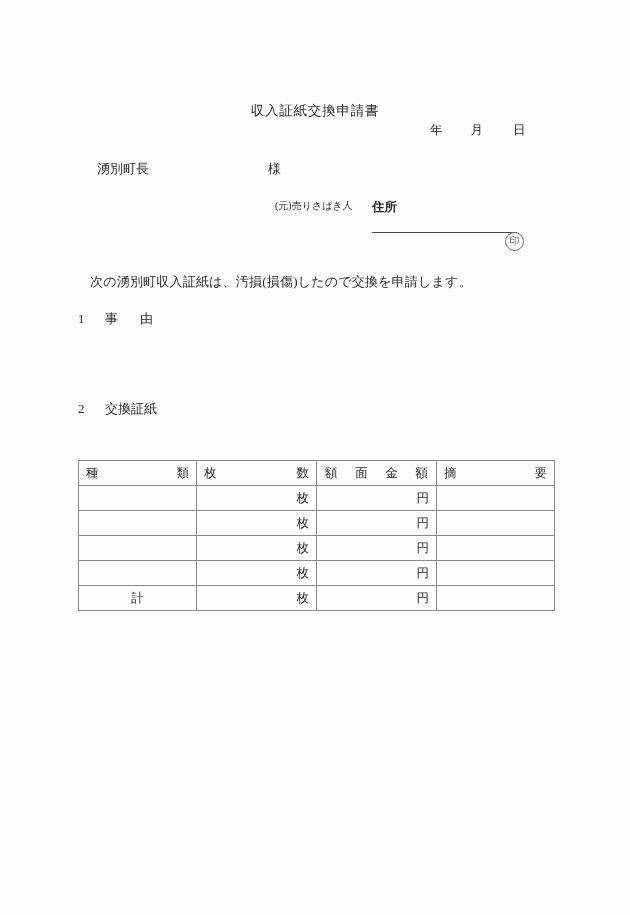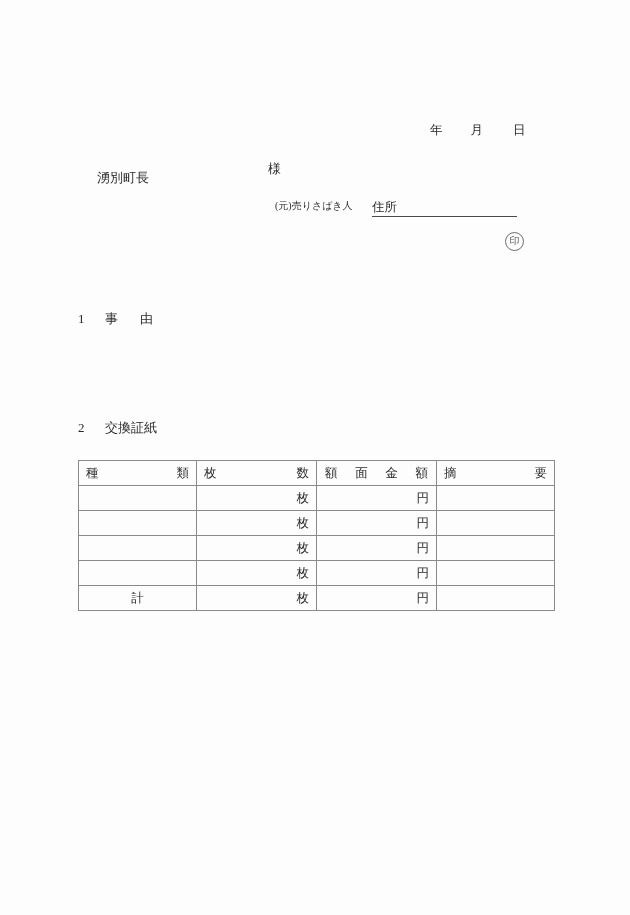--- a/index.html
+++ b/index.html
@@ -47,21 +47,21 @@
     white-space: nowrap;
   }
   .date-line span { display: inline-block; }
   .date-y { margin-right: 28px; }
   .date-m { margin-right: 30px; }
 
   
   .addressee {
     position: absolute;
     left: 97px;
-    top: 169px;
+    top: 160px;
     font-size: 13px;
     white-space: nowrap;
   }
   .addressee-honorific {
     position: absolute;
     left: 268px;
     top: 160px;
     font-size: 13px;
   }
 
@@ -72,22 +72,23 @@
     top: 199px;
     font-size: 10px;
     white-space: nowrap;
   }
   .field-row {
     position: absolute;
     left: 372px;
     font-size: 12.5px;
     width: 145px;
     border-bottom: 1px solid #4a4a4a;
-    padding-bottom: 0;
-    white-space: nowrap;
+    padding-bottom: 16px;
+    white-space: nowrap;
+    font-weight: bold;
   }
   .field-address { top: 199px; }
   .field-name { top: 235px; }
   .seal-mark {
     position: absolute;
     left: 505px;
     top: 232px;
     width: 17px;
     height: 17px;
     border: 1px solid #6d6d6d;
@@ -111,21 +112,21 @@
 
   
   .section-heading {
     position: absolute;
     left: 78px;
     font-size: 13px;
     white-space: nowrap;
     font-family: Liberation Serif, serif;
   }
   .section-reason { top: 310px; }
-  .section-table { top: 419px; }
+  .section-table { top: 400px; }
   .sec-num { display: inline-block; width: 27px; }
   .sec-spaced-1 { margin-right: 22px; }
 
   
   .stamp-table {
     position: absolute;
     left: 78px;
     top: 460px;
     width: 476px;
     border-collapse: collapse;
@@ -157,37 +158,39 @@
   }
   .unit-cell { text-align: right; }
   .total-cell { text-align: center; }
 </style>
 </head>
 <body>
 
 <div class="page">
 
 
+  <div class="doc-title">収入証紙交換申請書</div>
 
   <div class="date-line">
     <span class="date-y">年</span><span class="date-m">月</span><span>日</span>
   </div>
 
   <div class="addressee">湧別町長</div>
   <div class="addressee-honorific">様</div>
 
   <div class="applicant-role">(元)売りさばき人</div>
 
   <div class="field-row field-address">
     <span>住所</span>
   </div>
 
 
   <div class="seal-mark">印</div>
 
+  <div class="statement">次の湧別町収入証紙は、汚損(損傷)したので交換を申請します。</div>
 
   <div class="section-heading section-reason">
     <span class="sec-num">1</span><span class="sec-spaced-1">事</span><span>由</span>
   </div>
 
   <div class="section-heading section-table">
     <span class="sec-num">2</span><span>交換証紙</span>
   </div>
 
   <table class="stamp-table">

